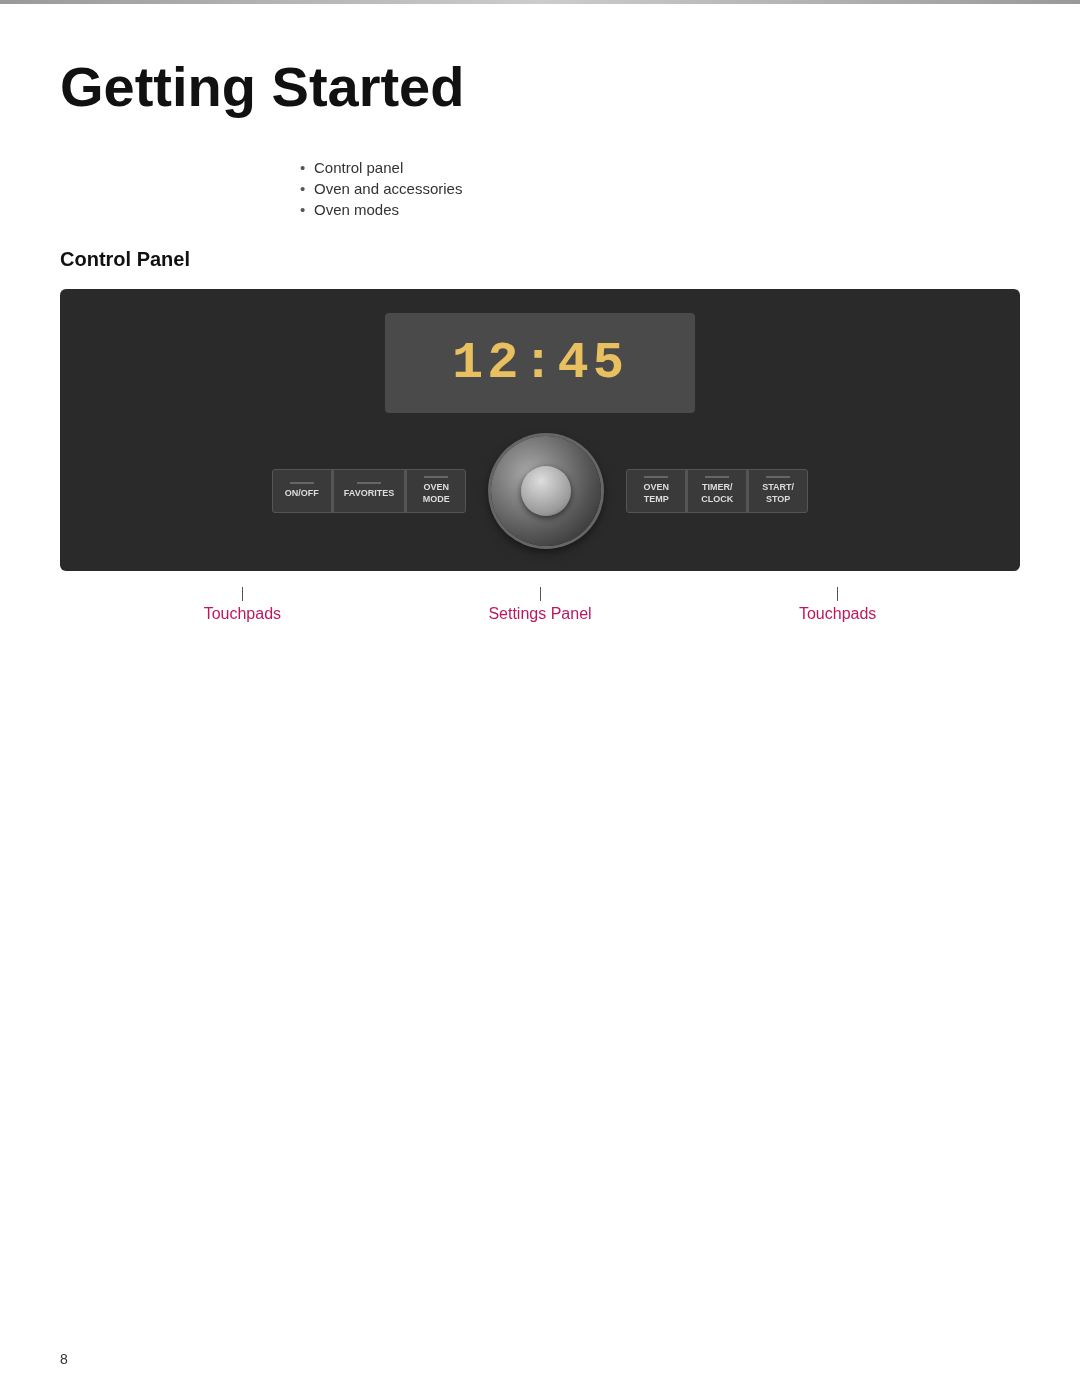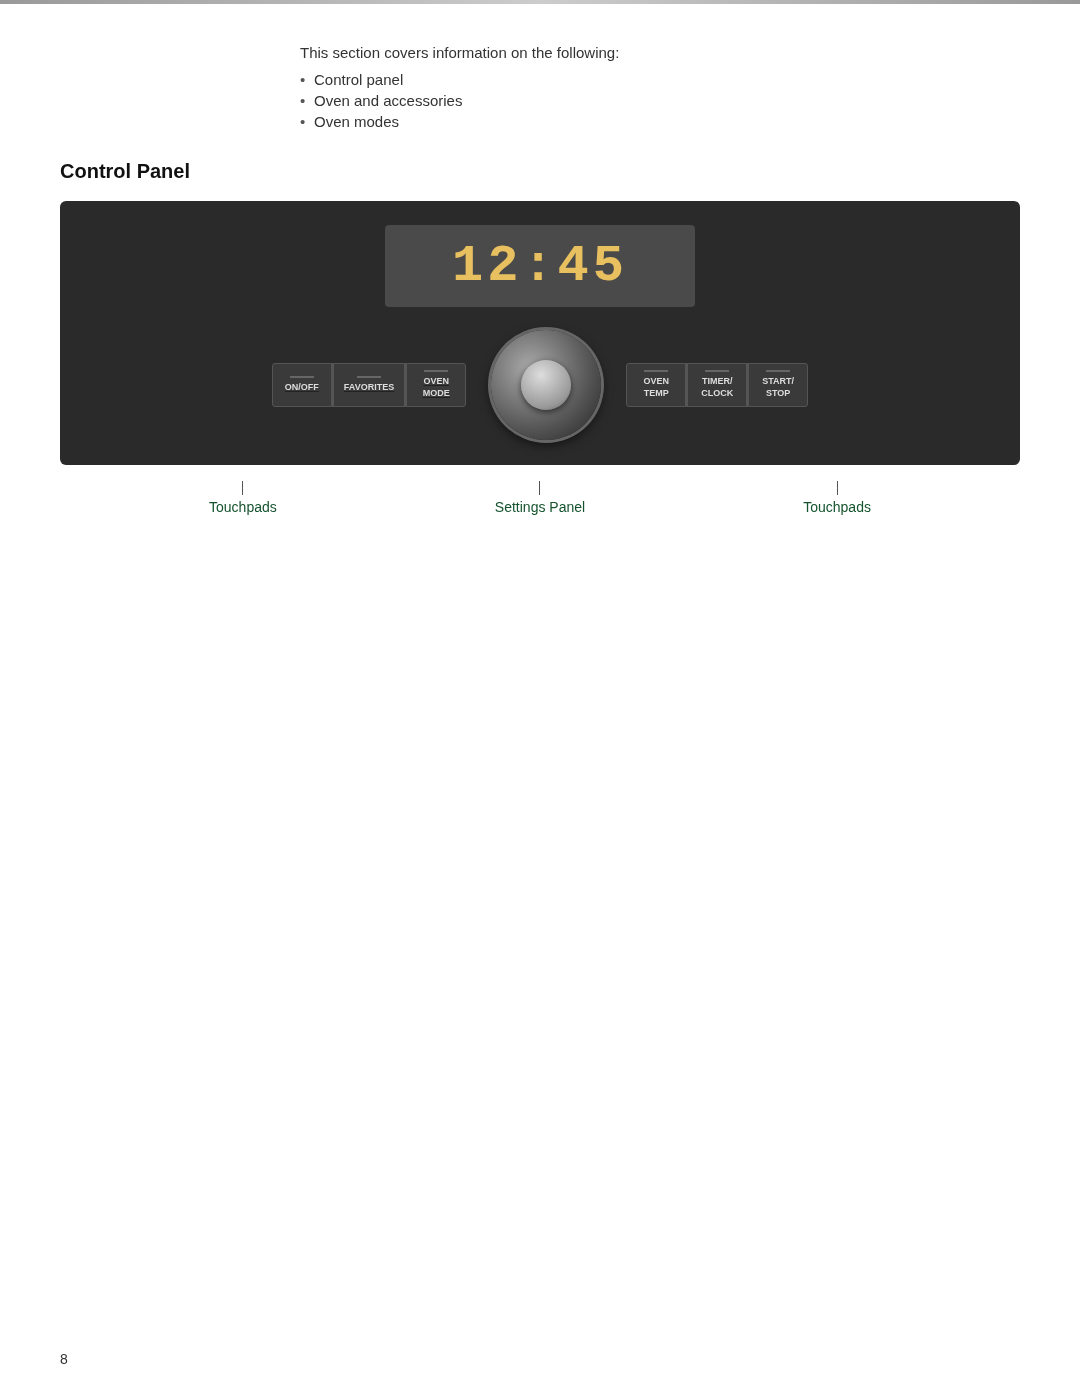--- a/index.html
+++ b/index.html
@@ -81,21 +81,21 @@
       padding: 24px 20px 20px 20px;
       margin-bottom: 16px;
       position: relative;
       width: 100%;
     }
 
     
     .display-area {
       background: #4a4a4a;
       width: 310px;
-      height: 82px;
+      height: 100px;
       margin: 0 auto 18px auto;
       border-radius: 4px;
       display: flex;
       align-items: center;
       justify-content: center;
     }
 
     .display-time {
       font-family: 'Courier New', monospace;
       font-size: 52px;
@@ -109,21 +109,20 @@
       display: flex;
       align-items: center;
       justify-content: center;
       gap: 0;
     }
 
     .left-buttons {
       display: flex;
       flex-direction: column;
       gap: 17px;
-      text-decoration: underline;
     }
 
     .right-buttons {
       display: flex;
       flex-direction: column;
       gap: 6px;
     }
 
     .btn-row {
       display: flex;
@@ -196,22 +195,22 @@
       background: radial-gradient(circle at 40% 30%, #ddd, #999 70%, #555);
       box-shadow: 0 2px 6px rgba(0,0,0,0.6);
     }
 
     
     .labels-row {
       display: flex;
       justify-content: space-around;
       margin-top: 14px;
       padding: 0 40px;
-      font-size: 14px;
-      color: #14532d;
+      font-size: 16px;
+      color: #be185d;
     }
 
     .label-item {
       text-align: center;
       position: relative;
       display: flex;
       flex-direction: column;
       align-items: center;
     }
 
@@ -233,24 +232,24 @@
       color: #333;
     }
   </style>
 </head>
 <body>
 
 <div class="top-rule"></div>
 
 <div class="page-content">
 
+  <h1 class="main-title">Getting Started</h1>
 
 
   <div class="intro-block">
-    <p class="intro-text">This section covers information on the following:</p>
     <ul class="bullet-list">
       <li>Control panel</li>
       <li>Oven and accessories</li>
       <li>Oven modes</li>
     </ul>
   </div>
 
   <h3 class="section-heading">Control Panel</h3>
 
   <div class="control-panel-wrapper">

